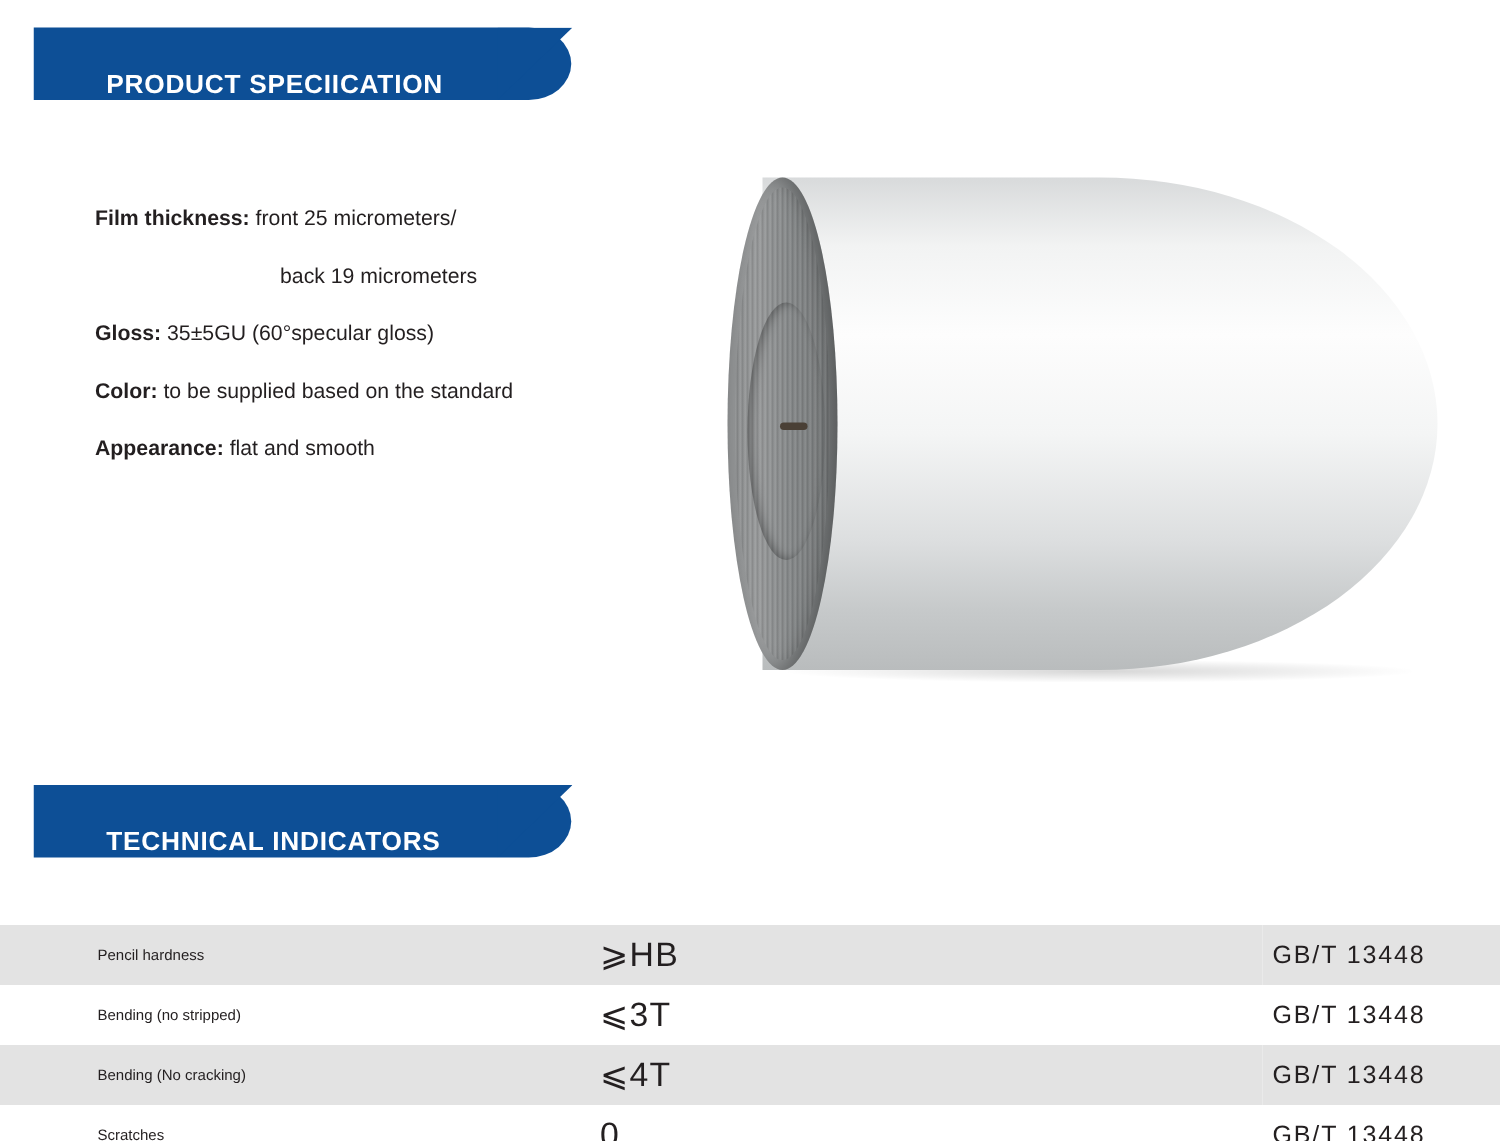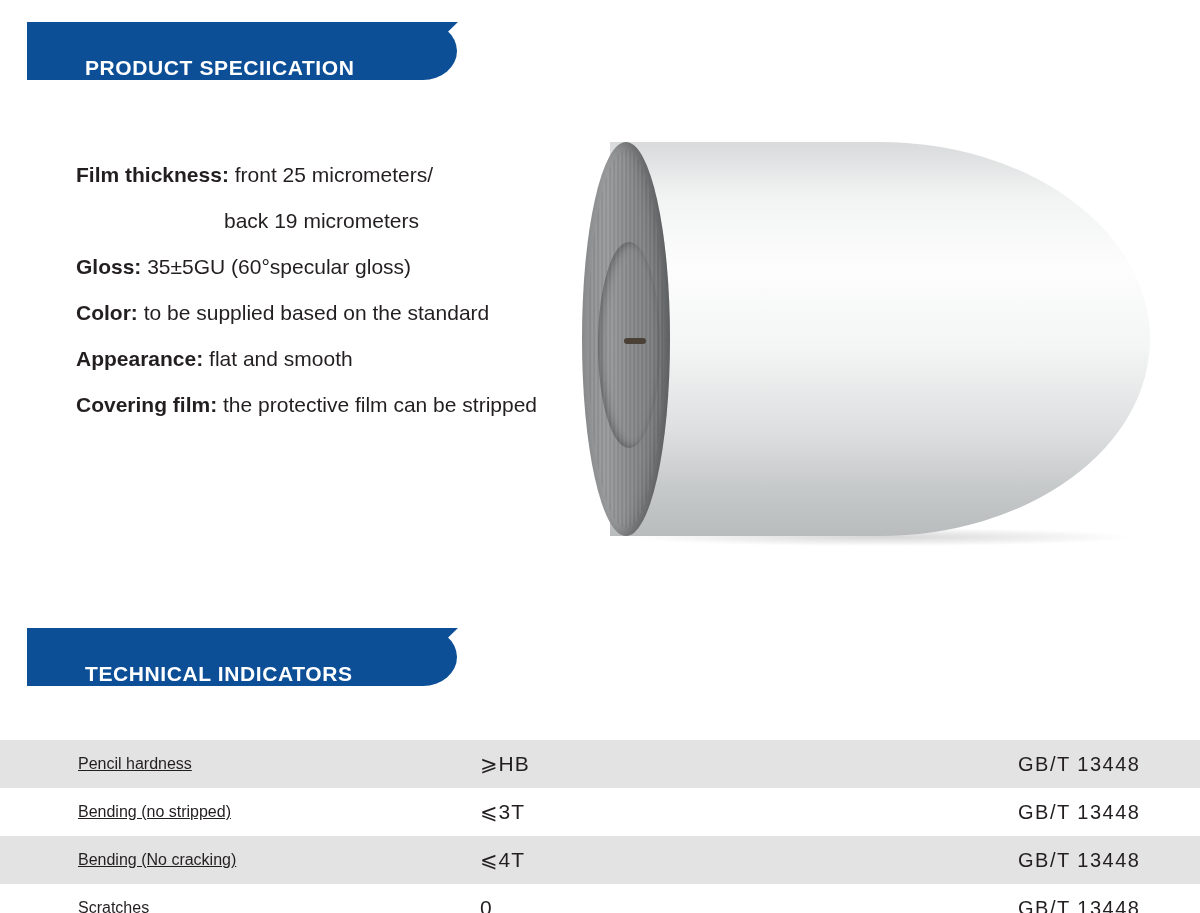--- a/index.html
+++ b/index.html
@@ -55,21 +55,21 @@
 
   #banner-spec { top: 22px; }
   #banner-tech { top: 628px; }
 
   
   .spec-list {
     position: absolute;
     left: 76px;
     top: 152px;
     width: 500px;
-    font-size: 21px;
+    font-size: 17px;
     color: #231f20;
     line-height: 46px;
   }
   .spec-row {
     white-space: nowrap;
   }
   .spec-row .label {
     font-weight: bold;
   }
   .spec-row.indent {
@@ -166,22 +166,22 @@
     table-layout: fixed;
   }
   .tech-table td {
     height: 48px;
     vertical-align: middle;
     color: #231f20;
     padding: 0;
   }
   .tech-table tr.odd td { background: #e3e3e3; }
   .tech-table tr.even td { background: #ffffff; }
-  .col-item  { width: 390px; padding-left: 78px !important; font-size: 16px; text-decoration: underline; }
-  .col-value { width: 530px; padding-left: 12px !important; font-size: 21px; letter-spacing: 1px; }
+  .col-item  { width: 390px; padding-left: 78px !important; font-size: 12px; }
+  .col-value { width: 530px; padding-left: 12px !important; font-size: 27px; letter-spacing: 1px; }
   .col-std   { width: 280px; font-size: 20px; letter-spacing: 1.5px; text-align: left; padding-left: 8px !important; }
 </style>
 </head>
 <body>
 
 <div class="banner" id="banner-spec">
   <div class="banner-shape"></div>
   <div class="banner-text">PRODUCT SPECIICATION</div>
 </div>
 
@@ -193,23 +193,20 @@
     <span class="val">back 19 micrometers</span>
   </div>
   <div class="spec-row">
     <span class="label">Gloss:</span><span class="val"> 35±5GU (60°specular gloss)</span>
   </div>
   <div class="spec-row">
     <span class="label">Color:</span><span class="val"> to be supplied based on the standard</span>
   </div>
   <div class="spec-row">
     <span class="label">Appearance:</span><span class="val"> flat and smooth</span>
-  </div>
-  <div class="spec-row">
-    <span class="label">Covering film:</span><span class="val"> the protective film can be stripped</span>
   </div>
 </div>
 
 <div class="coil-wrap">
   <div class="coil-shadow"></div>
   <div class="coil-body"></div>
   <div class="coil-end"></div>
   <div class="coil-hole"></div>
 </div>
 

